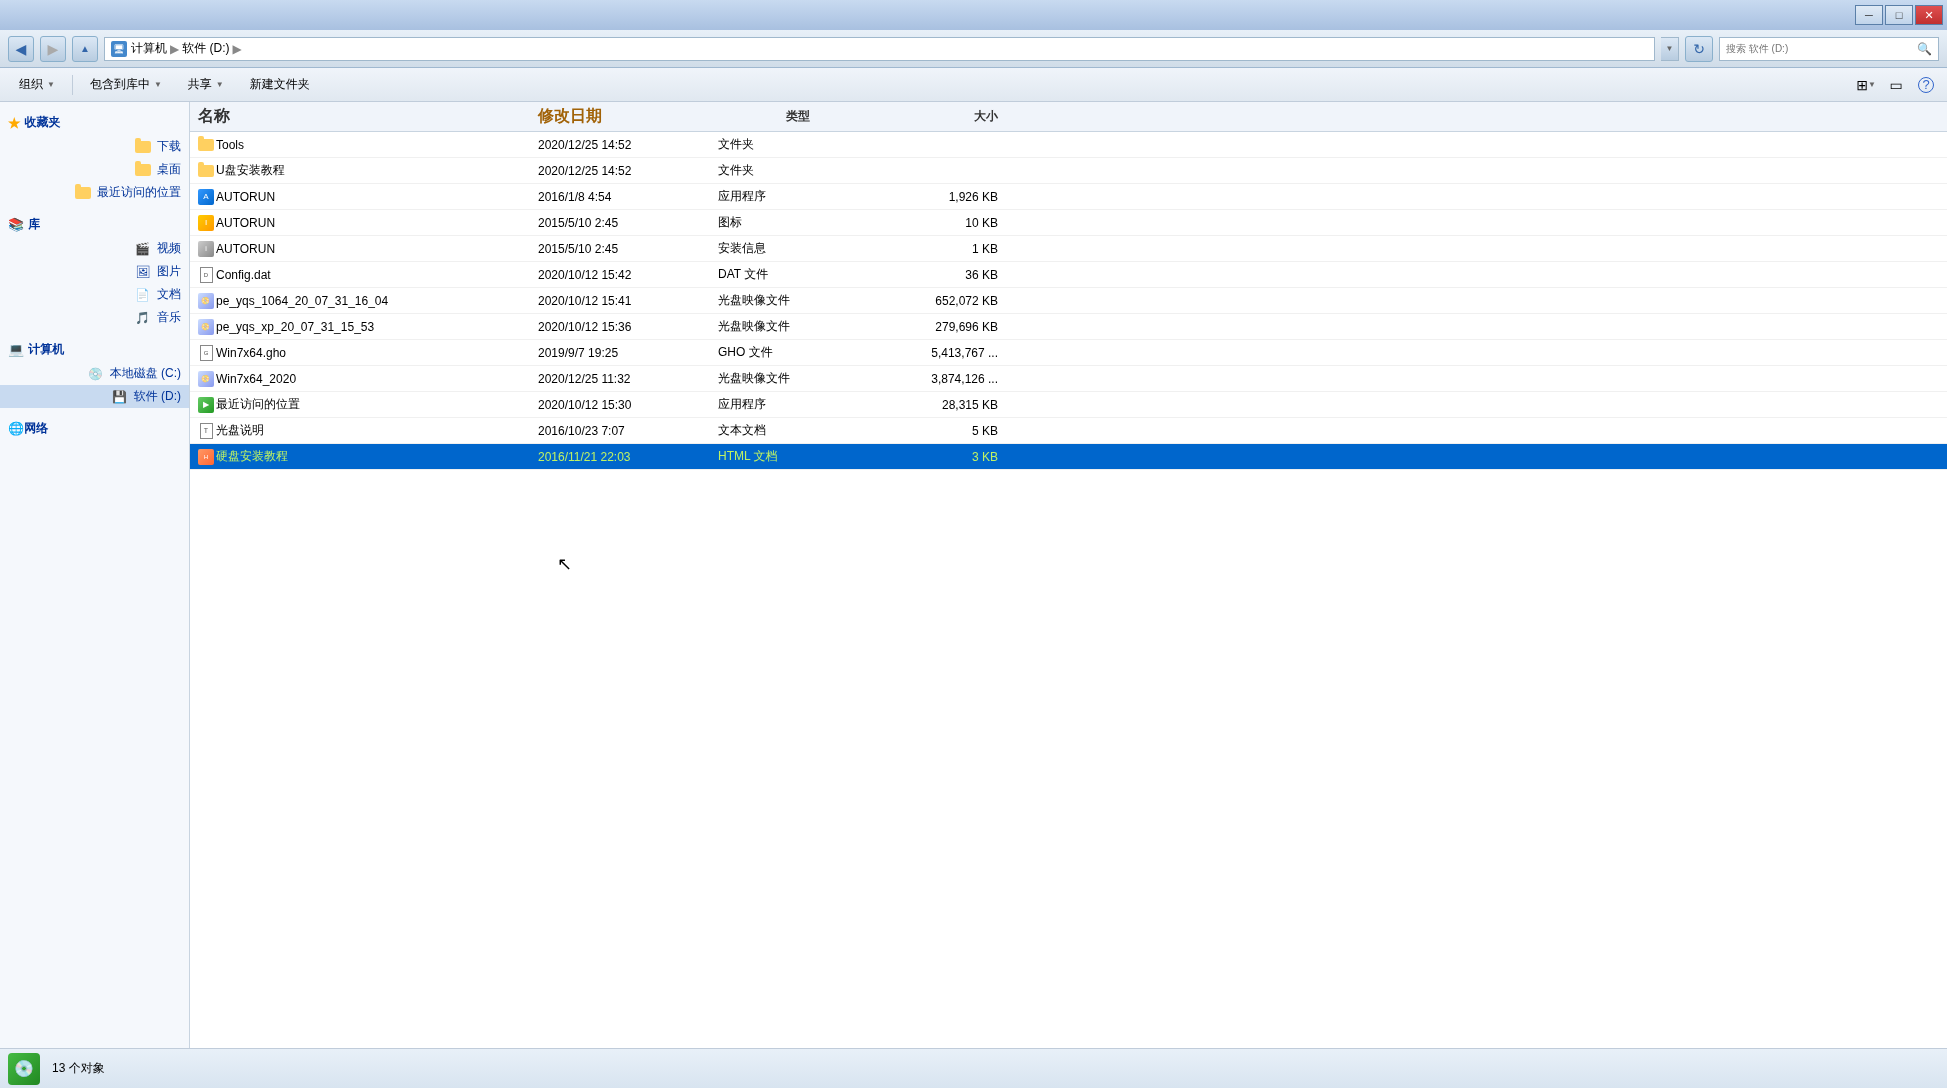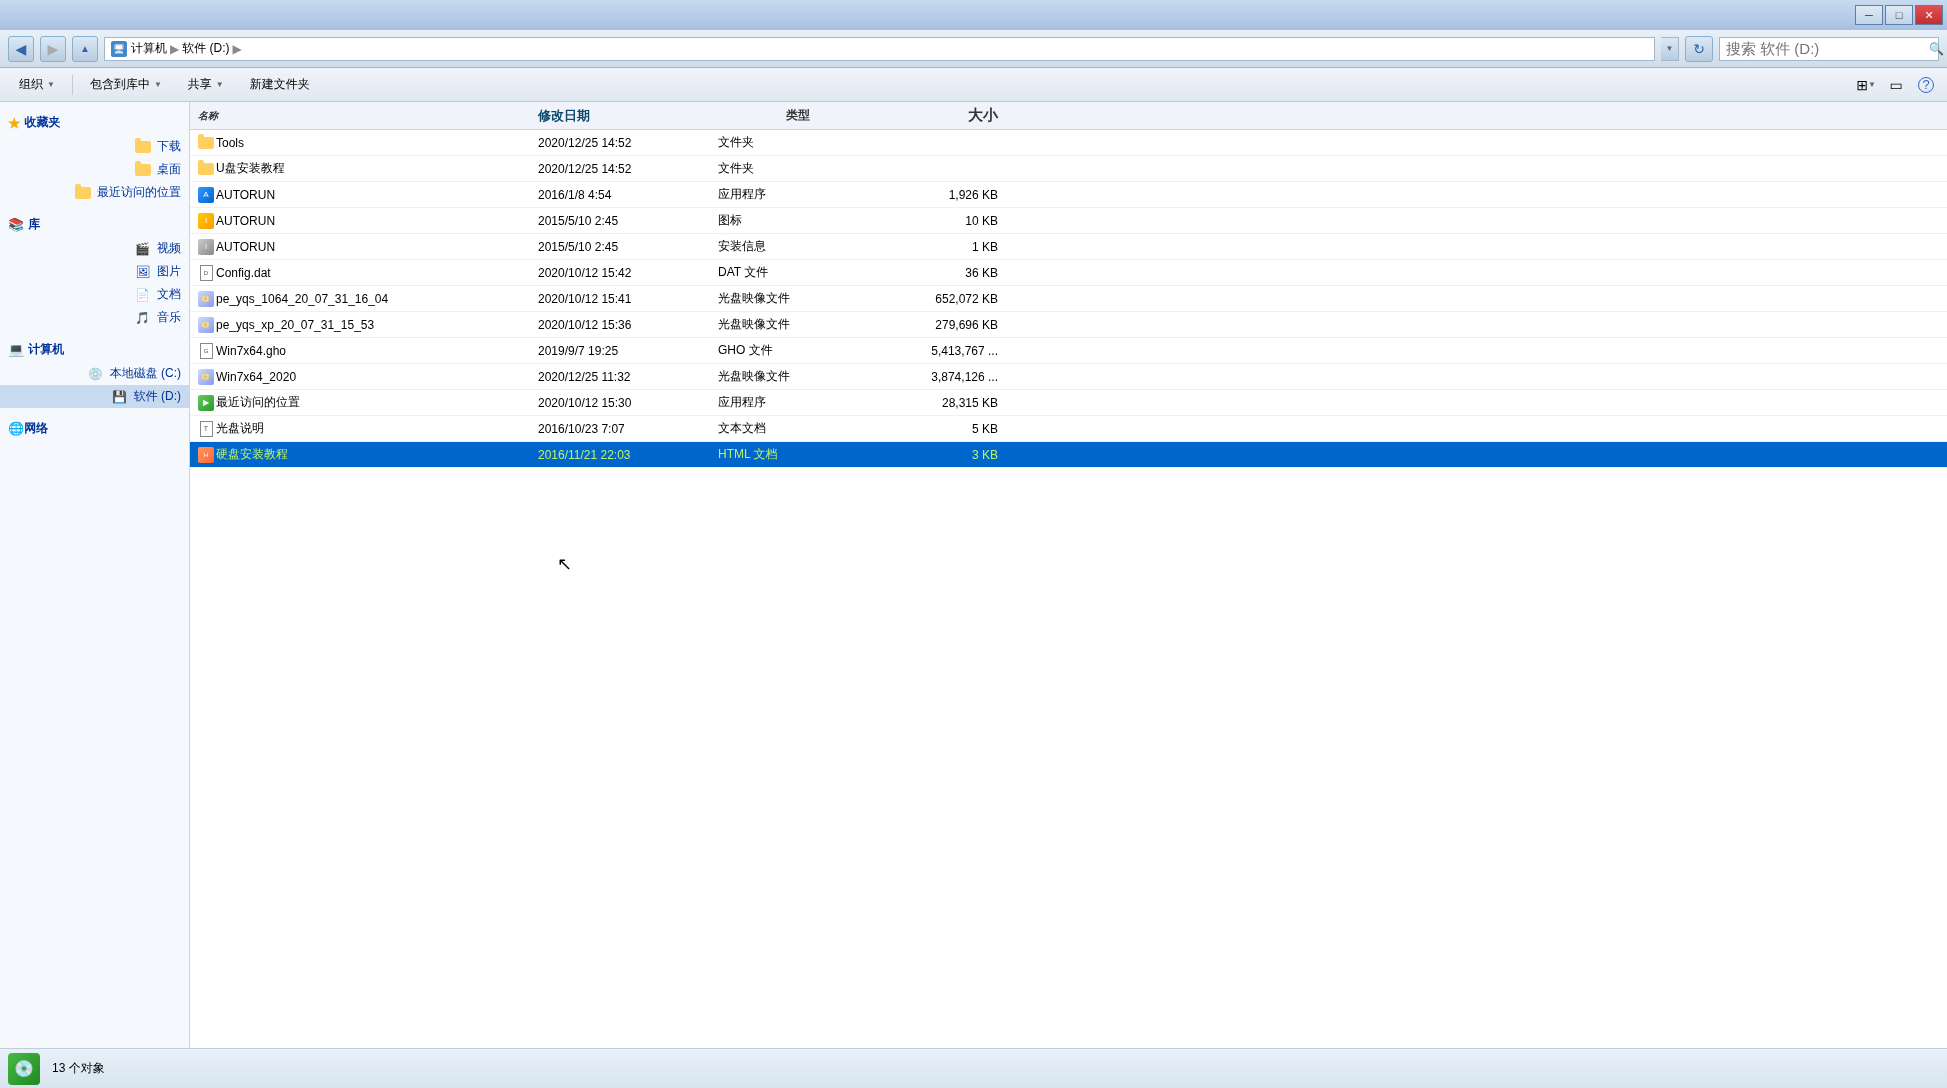--- a/index.html
+++ b/index.html
@@ -127,21 +127,21 @@
       background: white;
       display: flex;
       align-items: center;
       padding: 0 6px;
       gap: 4px;
     }
     .search-input {
       flex: 1;
       border: none;
       outline: none;
-      font-size: 15px;
+      font-size: 10px;
       color: #888;
       background: transparent;
     }
 
     
     .toolbar {
       height: 34px;
       background: linear-gradient(to bottom, #f0f4fa, #e0e8f0);
       border-bottom: 1px solid #c0ccda;
       display: flex;
@@ -244,44 +244,43 @@
       display: flex;
       align-items: center;
       padding: 4px 8px;
       background: #f0f4fa;
       border-bottom: 1px solid #c8d4e0;
       position: sticky;
       top: 0;
     }
     .col-name {
       width: 340px;
-      font-size: 10px;
+      font-size: 16px;
       font-weight: bold;
       color: #333;
       cursor: pointer;
-      font-style: italic;
     }
     .col-date {
       width: 180px;
-      font-size: 13px;
+      font-size: 16px;
       font-weight: bold;
-      color: #0c4a6e;
+      color: #a16207;
       cursor: pointer;
     }
     .col-type {
       width: 160px;
       font-size: 12px;
       font-weight: bold;
       color: #333;
       cursor: pointer;
       text-align: center;
     }
     .col-size {
       width: 120px;
-      font-size: 15px;
+      font-size: 12px;
       font-weight: bold;
       color: #333;
       cursor: pointer;
       text-align: right;
     }
     .file-row {
       display: flex;
       align-items: center;
       padding: 4px 8px;
       border-bottom: 1px solid #f0f0f0;

